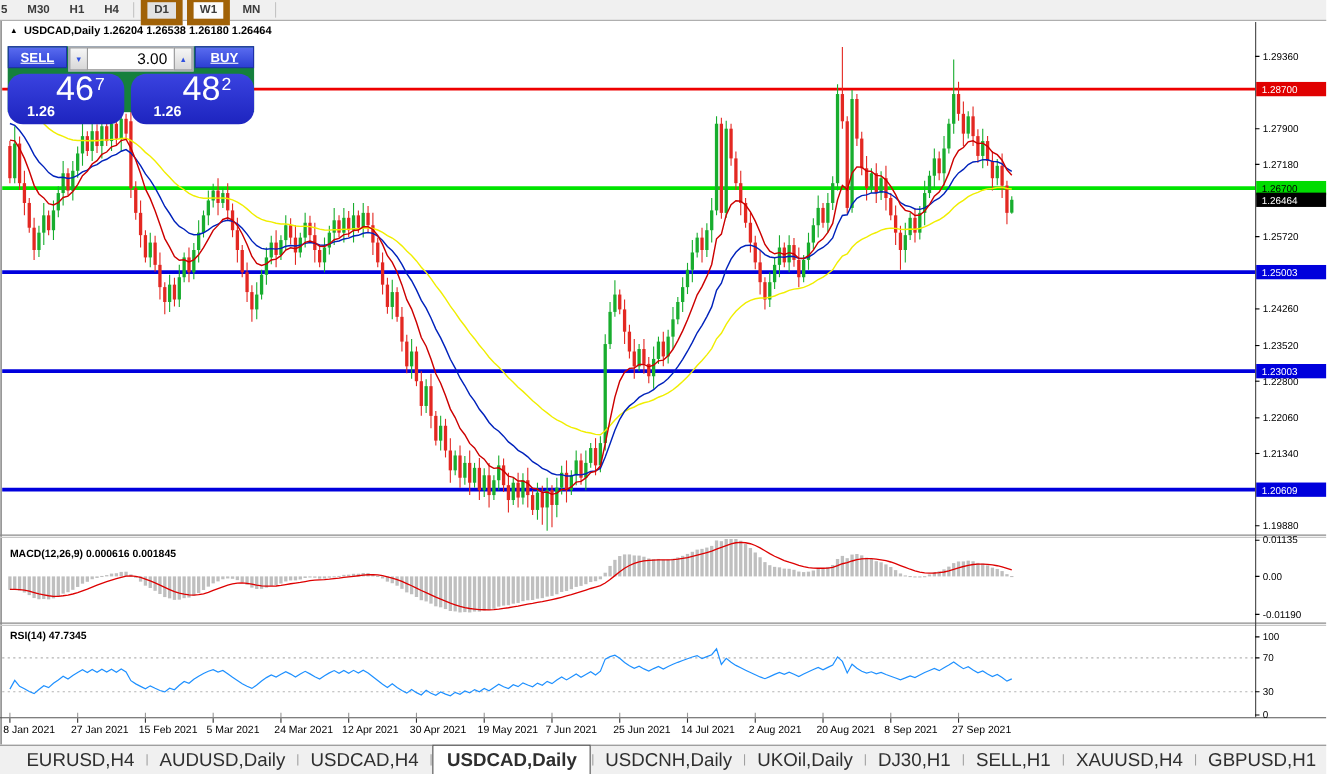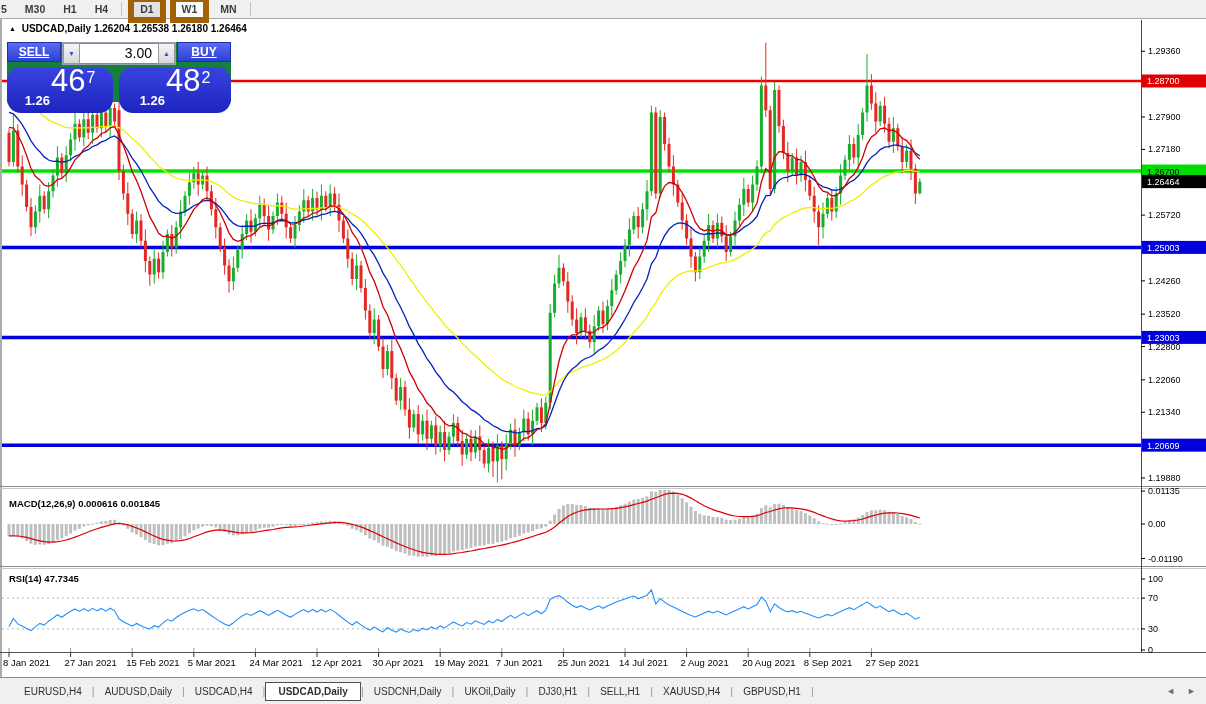--- a/index.html
+++ b/index.html
@@ -41,21 +41,21 @@
     padding-bottom:1px;cursor:pointer;}
   .tp-box-left{left:0;width:106px;}
   .tp-box-right{left:112px;width:112px;}
   .tp-small{font-size:13px;font-weight:bold;margin-bottom:4px;}
   .tp-big{font-size:31px;font-weight:400;line-height:31px;margin:16px 1px;}
   .tp-sup{font-size:16px;font-weight:400;align-self:flex-start;margin-top:2px;}
 
   
   .tabs-bar{position:absolute;left:0;top:677px;width:1206px;height:27px;background:#f0f0f0;
     border-top:1px solid #8c8c8c;display:flex;align-items:center;padding-left:14px;}
-  .tab{font-size:10px;color:#2f2f2f;padding:3px 10px;cursor:pointer;white-space:nowrap;}
+  .tab{font-size:17px;color:#2f2f2f;padding:3px 10px;cursor:pointer;white-space:nowrap;}
   .tab.active{background:#fff;border:1px solid #4f4f4f;font-weight:bold;padding:3px 12px;}
   .tab-sep{color:#9a9a9a;font-size:11px;}
   .tab-arrows{margin-left:auto;margin-right:10px;display:flex;gap:12px;}
   .tab-arrow{color:#6e6e6e;font-size:9px;cursor:pointer;}
 
   svg text{font-family:"Liberation Sans",sans-serif;}
 </style>
 </head>
 <body>
 

